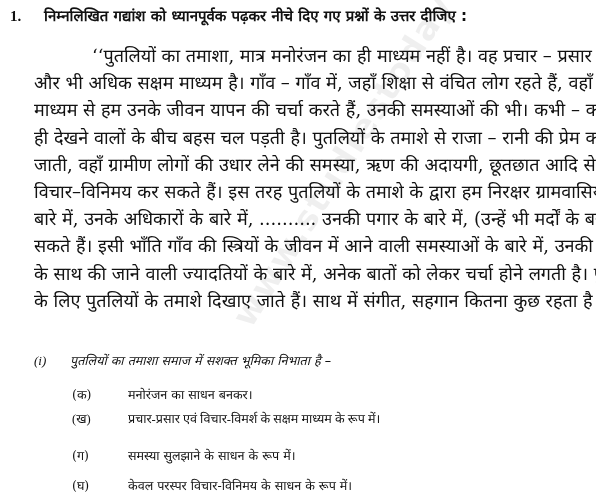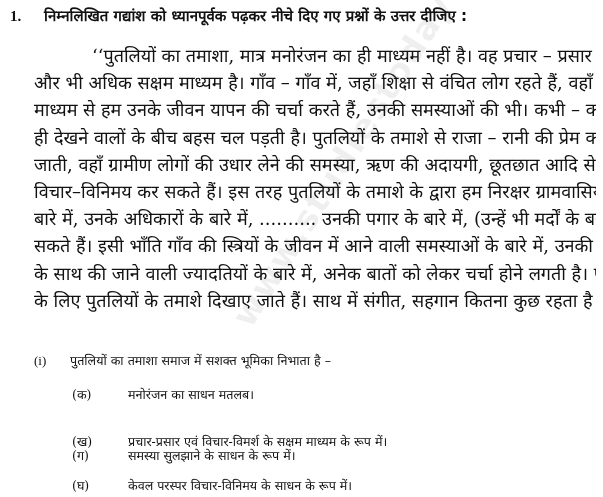--- a/index.html
+++ b/index.html
@@ -14,21 +14,21 @@
   }
   .q-num { display: inline-block; width: 34px; font-family: "Liberation Serif", serif; font-size: 15px; }
   .passage {
     position: absolute; left: 34px; top: 42px; width: 562px;
     font-size: 18px; line-height: 27.2px; text-align: justify;
   }
   .passage .line { display: block; white-space: nowrap; overflow: hidden; height: 27.2px; text-align-last: justify; }
   .passage .line.first { padding-left: 58px; }
   .passage .line.last { text-align-last: left; }
   .sub-q {
-    position: absolute; left: 34px; top: 351px; font-size: 12.6px; line-height: 20px; white-space: nowrap;
+    position: absolute; left: 34px; top: 351px; font-size: 12.6px; line-height: 20px; white-space: nowrap; font-style: italic;
   }
   .sub-q .roman { display: inline-block; width: 36px; font-family: "Liberation Serif", serif; font-size: 13px; }
   .options { position: absolute; left: 72px; top: 385px; }
   .option { position: absolute; left: 0; white-space: nowrap; font-size: 12.6px; line-height: 20px; }
   .option .opt-key { display: inline-block; width: 56px; }
   .watermark {
     position: absolute; left: 150px; top: 140px; transform: rotate(-58deg);
     font-family: "DejaVu Sans", sans-serif; font-weight: bold; font-size: 34px;
     color: #000; opacity: 0.06; letter-spacing: 2px; pointer-events: none; white-space: nowrap;
   }
@@ -54,23 +54,23 @@
   <span class="line">के साथ की जाने वाली ज्यादतियों के बारे में, अनेक बातों को लेकर चर्चा होने लगती है। पुतलियों का तमाशा</span>
   <span class="line last">के लिए पुतलियों के तमाशे दिखाए जाते हैं। साथ में संगीत, सहगान कितना कुछ रहता है।’’</span>
 </div>
 
 <div class="sub-q">
   <span class="roman">(i)</span><span>पुतलियों का तमाशा समाज में सशक्त भूमिका निभाता है –</span>
 </div>
 
 <div class="options">
   <div class="option" style="top:0px;">
-    <span class="opt-key">(क)</span><span>मनोरंजन का साधन मतलब।</span>
+    <span class="opt-key">(क)</span><span>मनोरंजन का साधन बनकर।</span>
   </div>
-  <div class="option" style="top:47px;">
+  <div class="option" style="top:24px;font-family:Liberation Serif, serif;">
     <span class="opt-key">(ख)</span><span>प्रचार-प्रसार एवं विचार-विमर्श के सक्षम माध्यम के रूप में।</span>
   </div>
   <div class="option" style="top:61px;">
     <span class="opt-key">(ग)</span><span>समस्या सुलझाने के साधन के रूप में।</span>
   </div>
   <div class="option" style="top:91px;">
     <span class="opt-key">(घ)</span><span>केवल परस्पर विचार-विनिमय के साधन के रूप में।</span>
   </div>
 </div>
 

